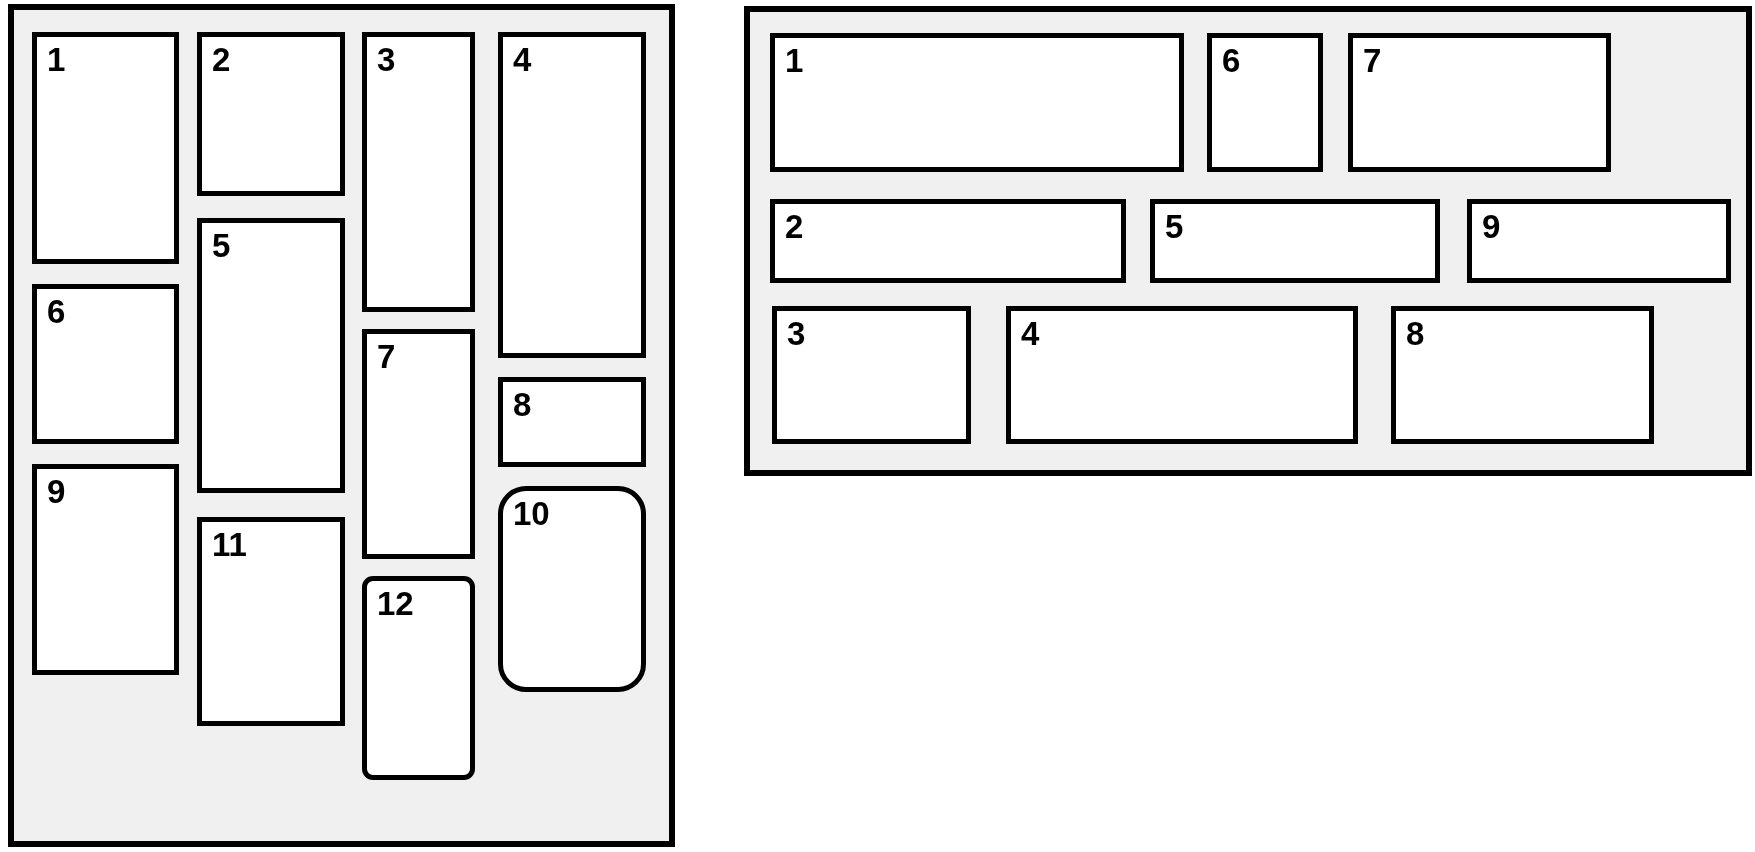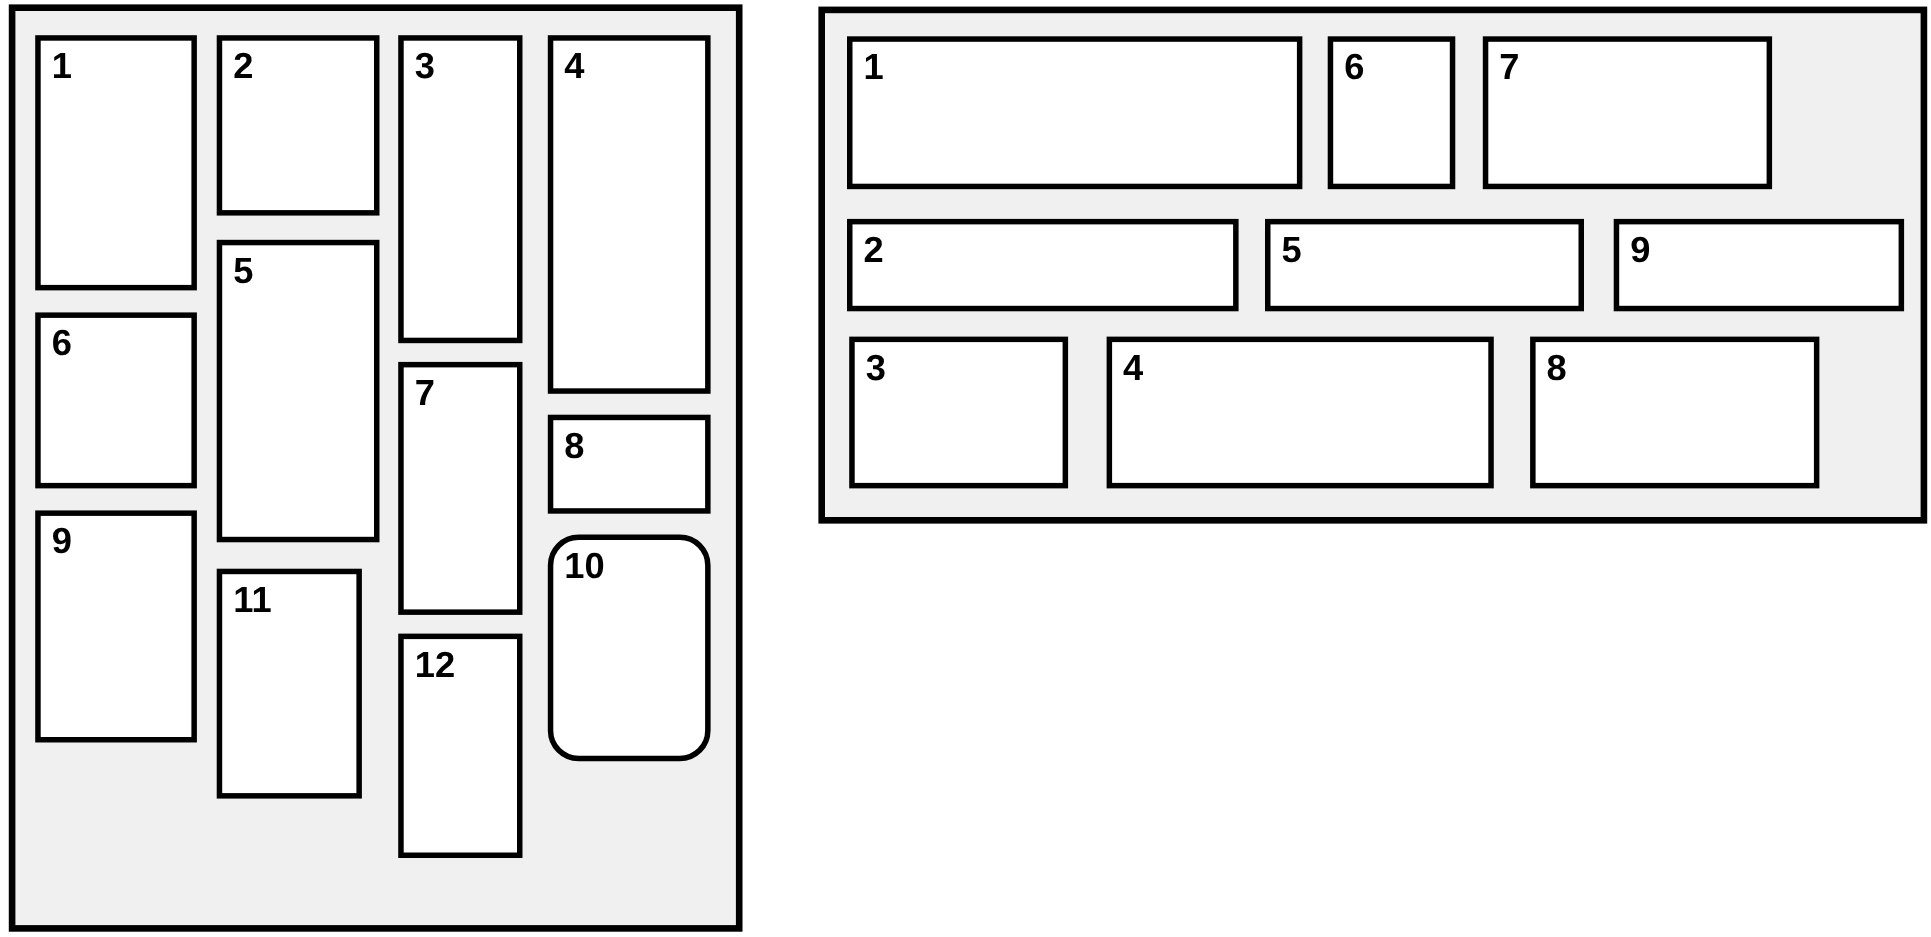--- a/index.html
+++ b/index.html
@@ -41,22 +41,22 @@
   .l1  { left: 18px;  top: 22px;  width: 147px; height: 232px; }
   .l2  { left: 183px; top: 22px;  width: 148px; height: 164px; }
   .l3  { left: 348px; top: 22px;  width: 113px; height: 280px; }
   .l4  { left: 484px; top: 22px;  width: 148px; height: 326px; }
   .l5  { left: 183px; top: 208px; width: 148px; height: 275px; }
   .l6  { left: 18px;  top: 274px; width: 147px; height: 160px; }
   .l7  { left: 348px; top: 319px; width: 113px; height: 230px; }
   .l8  { left: 484px; top: 367px; width: 148px; height: 90px;  }
   .l9  { left: 18px;  top: 454px; width: 147px; height: 211px; }
   .l10 { left: 484px; top: 476px; width: 148px; height: 206px; border-radius: 28px; }
-  .l11 { left: 183px; top: 507px; width: 132px; height: 209px; }
-  .l12 { left: 348px; top: 566px; width: 113px; height: 204px; }
+  .l11 { left: 183px; top: 507px; width: 148px; height: 209px; }
+  .l12 { left: 348px; top: 566px; width: 113px; height: 204px; border-radius: 11px; }
   
   .r1  { left: 20px;  top: 21px;  width: 414px; height: 139px; }
   .r2  { left: 20px;  top: 187px; width: 356px; height: 84px;  }
   .r3  { left: 22px;  top: 294px; width: 199px; height: 138px; }
   .r4  { left: 256px; top: 294px; width: 352px; height: 138px; }
   .r5  { left: 400px; top: 187px; width: 290px; height: 84px;  }
   .r6  { left: 457px; top: 21px;  width: 116px; height: 139px; }
   .r7  { left: 598px; top: 21px;  width: 263px; height: 139px; }
   .r8  { left: 641px; top: 294px; width: 263px; height: 138px; }
   .r9  { left: 717px; top: 187px; width: 264px; height: 84px;  }

